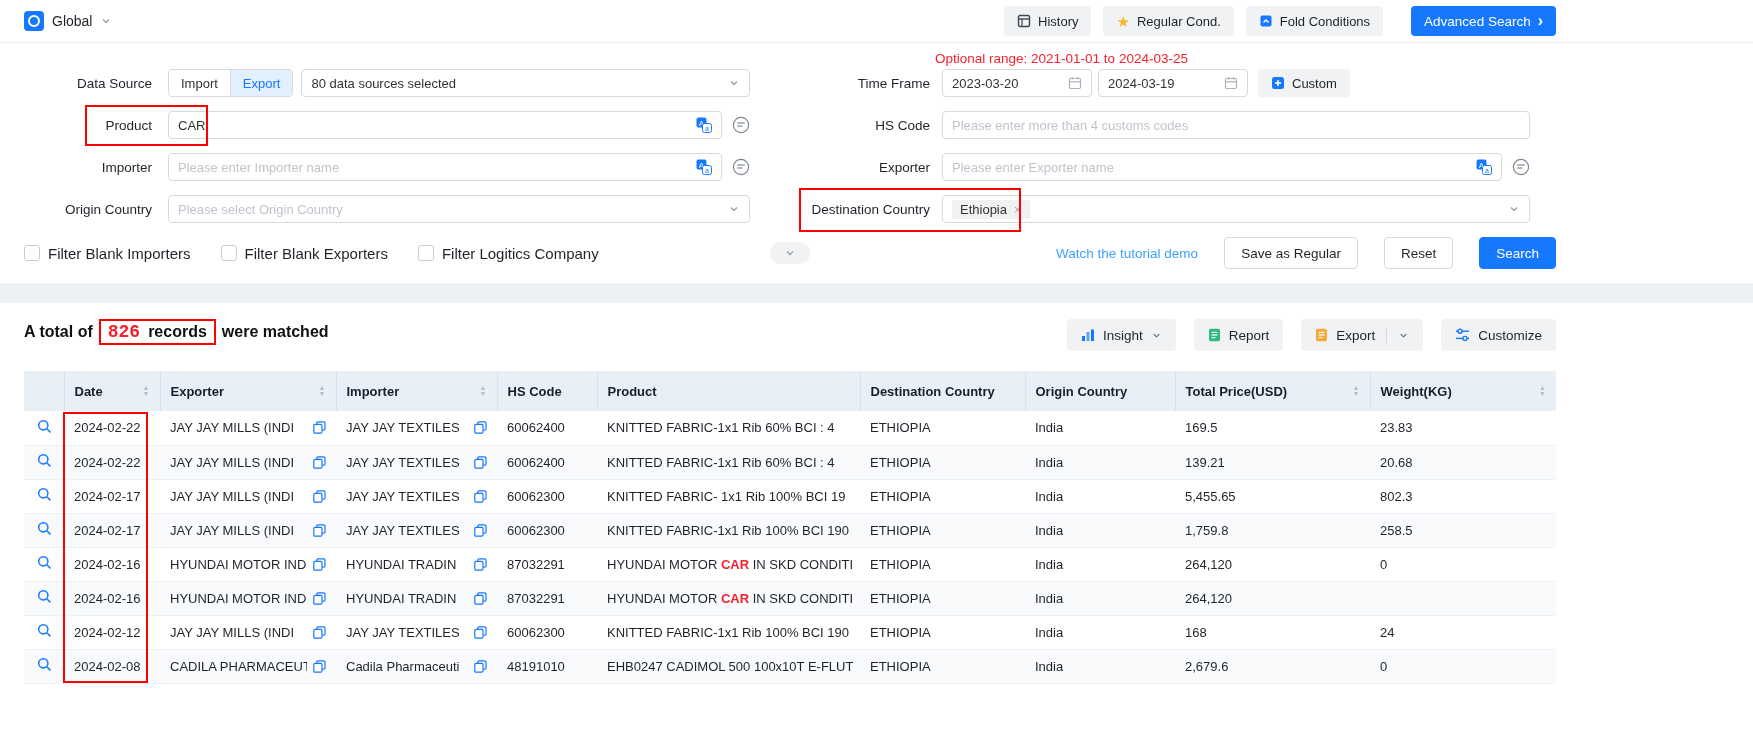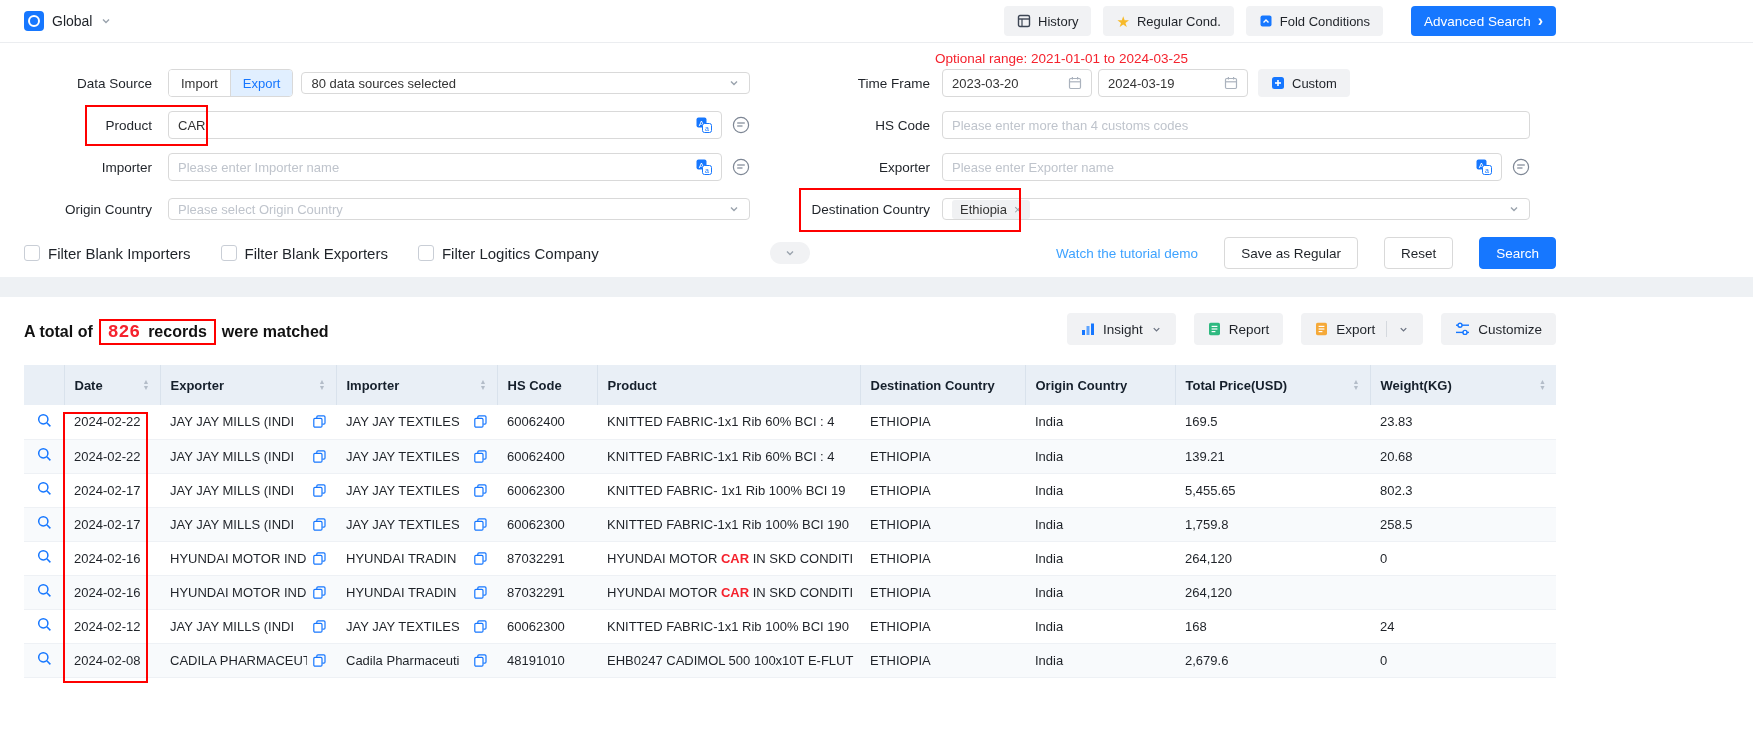--- a/index.html
+++ b/index.html
@@ -12,33 +12,33 @@
   .logo { width:20px; height:20px; border-radius:4px; background:#1677ff; position:relative; flex:none; }
   .logo::after { content:""; position:absolute; inset:4px; border:2px solid #fff; border-radius:50%; }
   .region { font-size:14px; color:#1f2329; }
   .topbar-right { margin-left:auto; display:flex; align-items:center; gap:12px; }
   .tb-btn { height:30px; display:inline-flex; align-items:center; gap:7px; background:#f1f2f4; border:none; border-radius:4px; padding:0 13px; font-size:13px; color:#1f2329; cursor:pointer; font-family:inherit; }
   .tb-btn.primary { background:#1677ff; color:#fff; margin-left:16px; font-size:13.5px; }
   .tb-btn .star { color:#f7ba2a; font-size:15px; line-height:1; }
   .adv-chev { font-size:16px; font-weight:bold; line-height:1; }
 
   
-  .search-panel { position:relative; padding:26px 197px 8px 24px; }
+  .search-panel { position:relative; padding:26px 197px 14px 24px; }
   .optional-range { position:absolute; top:8px; left:935px; color:#f5222d; font-size:13.5px; }
   .form-row { display:flex; align-items:center; height:28px; margin-bottom:14px; }
   .lbl-left { width:128px; flex:none; text-align:right; font-size:13.5px; color:#1f2329; }
   .field-left { width:582px; flex:none; margin-left:16px; display:flex; align-items:center; }
   .lbl-right { width:180px; flex:none; text-align:right; font-size:13.5px; color:#1f2329; }
   .field-right { width:588px; flex:none; margin-left:12px; display:flex; align-items:center; }
   .after-icons { display:flex; align-items:center; margin-left:10px; }
 
   .input-wrap { display:flex; align-items:center; gap:6px; border:1px solid #d9d9d9; border-radius:4px; height:28px; background:#fff; padding:0 9px; flex:1; min-width:0; }
   .input-wrap input { border:none; outline:none; flex:1; min-width:0; font-size:13px; font-family:inherit; color:#333; background:transparent; }
   input::placeholder { color:#bfc4cc; }
-  .select-wrap { display:flex; align-items:center; border:1px solid #d9d9d9; border-radius:4px; height:22px; background:#fff; padding:0 9px; flex:1; min-width:0; cursor:pointer; }
+  .select-wrap { display:flex; align-items:center; border:1px solid #d9d9d9; border-radius:4px; height:28px; background:#fff; padding:0 9px; flex:1; min-width:0; cursor:pointer; }
   .select-text { font-size:13px; color:#333; }
   .select-placeholder { font-size:13px; color:#bfc4cc; }
   .select-wrap .chev { margin-left:auto; display:flex; }
 
   .seg { display:flex; height:28px; border:1px solid #d9d9d9; border-radius:4px; overflow:hidden; flex:none; }
   .seg-item { padding:0 12px; display:flex; align-items:center; font-size:13px; color:#333; background:#fff; cursor:pointer; }
   .seg-item.active { background:#e1efff; color:#1677ff; border-left:1px solid #d9d9d9; }
   .ds-select { margin-left:8px; }
 
   .date-wrap { width:150px; flex:none; display:flex; align-items:center; border:1px solid #d9d9d9; border-radius:4px; height:28px; padding:0 9px; background:#fff;justify-content:center; }
@@ -55,21 +55,21 @@
   .collapse-pill { position:absolute; left:746px; top:5px; width:40px; height:22px; background:#f1f2f4; border-radius:11px; display:flex; align-items:center; justify-content:center; cursor:pointer; }
   .fr-right { margin-left:auto; display:flex; align-items:center; gap:26px; }
   .link { color:#3da2ff; font-size:13.5px; cursor:pointer; text-decoration:none; }
   .btn { height:32px; border-radius:4px; border:1px solid #d9d9d9; background:#fff; padding:0 16px; font-size:13.5px; color:#1f2329; font-family:inherit; cursor:pointer; }
   .btn.primary { background:#1677ff; border-color:#1677ff; color:#fff; }
 
   .gray-band { height:20px; background:#eef1f4; }
 
   
   .results { padding:16px 197px 0 24px; }
-  .results-head { display:flex; align-items:flex-end; height:32px; }
+  .results-head { display:flex; align-items:flex-start; height:32px; }
   .total { font-size:16px; font-weight:bold; color:#111; display:flex; align-items:center; white-space:pre; }
   .count-box { display:inline-flex; align-items:center; border:2px solid #fe0000; padding:1px 7px; margin:0 6px; gap:8px; }
   .count { color:#f5222d; font-size:18px; font-weight:bold;font-family:Liberation Mono, monospace; }
   .rh-right { margin-left:auto; display:flex; align-items:center; gap:18px;padding-left:33px; }
   .act-btn { height:32px; background:#f1f2f4; border-radius:4px; display:inline-flex; align-items:center; gap:8px; padding:0 14px; font-size:13.5px; color:#1f2329; border:none; font-family:inherit; cursor:pointer; }
   .split-div { width:1px; height:16px; background:#d5d9de; margin:0 3px; }
 
   
   .tblwrap { margin-top:20px; }
   table { border-collapse:collapse; table-layout:fixed; width:1532px; }

